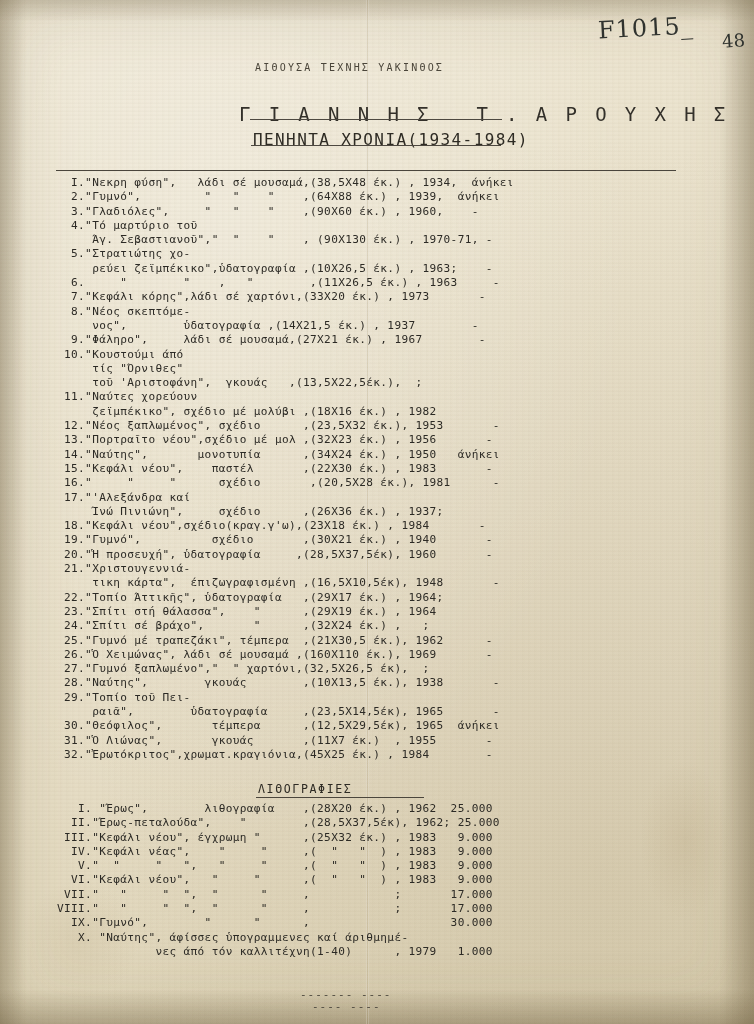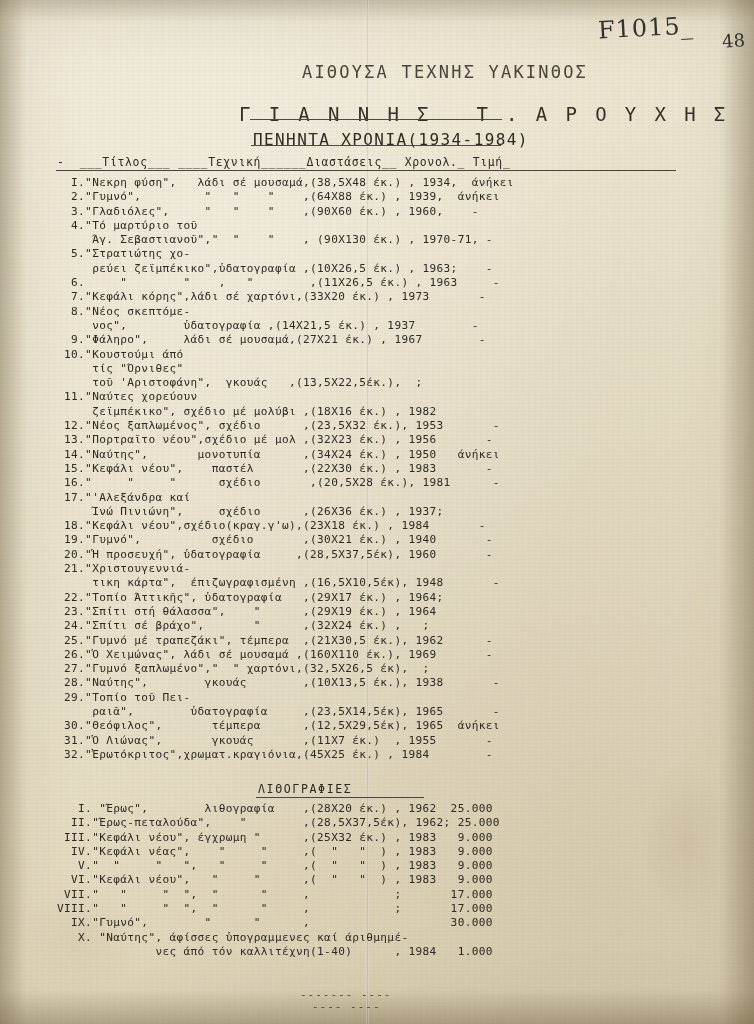--- a/index.html
+++ b/index.html
@@ -75,24 +75,23 @@
     font-family: "DejaVu Sans Mono", monospace;
     font-size: 11.2px;
     letter-spacing: 0.6px;
     white-space: pre;
     color: #2e2b24;
   }
 
   #gallery-line {
     top: 62px;
     left: 255px;
-    font-size: 17px;
+    font-size: 10px;
     letter-spacing: 2.2px;
     color: #4a453a;
-    margin-left: 47px;
   }
   #artist-line {
     top: 103px;
     left: 239px;
     font-size: 19px;
     letter-spacing: 3.4px;
     color: #33302a;
   }
   #artist-underline {
     position: absolute;
@@ -217,21 +216,20 @@
 
   <div class="hand" id="archive-mark">F1015_</div>
   <div class="hand" id="page-number">48</div>
 
   <div class="typed" id="gallery-line">ΑΙΘΟΥΣΑ ΤΕΧΝΗΣ ΥΑΚΙΝΘΟΣ</div>
   <div class="typed" id="artist-line">Γ Ι Α Ν Ν Η Σ   Τ . Α Ρ Ο Υ Χ Η Σ</div>
   <div id="artist-underline"></div>
   <div class="typed" id="subtitle-line">ΠΕΝΗΝΤΑ ΧΡΟΝΙΑ(1934-1984)</div>
   <div id="subtitle-underline"></div>
 
-  <div class="typed" id="col-headers">-  ___Τίτλος___ ____Τεχνική______Διαστάσεις__ Χρονολ._ Τιμή_</div>
   <div id="headers-underline"></div>
 
   <div id="rows">
       <div class="row">  Ι."Νεκρη φύση",   λάδι σέ μουσαμά,(38,5Χ48 έκ.) , 1934,  άνήκει</div>
       <div class="row">  2."Γυμνό",         "   "    "    ,(64Χ88 έκ.) , 1939,  άνήκει</div>
       <div class="row">  3."Γλαδιόλες",     "   "    "    ,(90Χ60 έκ.) , 1960,    -</div>
       <div class="row">  4."Τό μαρτύριο τοῦ</div>
       <div class="row">     Άγ. Σεβαστιανοῦ","  "    "    , (90Χ130 έκ.) , 1970-71, -</div>
       <div class="row">  5."Στρατιώτης χο-</div>
       <div class="row">     ρεύει ζεϊμπέκικο",ὑδατογραφία ,(10Χ26,5 έκ.) , 1963;    -</div>
@@ -278,18 +276,18 @@
       <div class="row">   Ι. "Έρως",        λιθογραφία    ,(28Χ20 έκ.) , 1962  25.000</div>
       <div class="row">  ΙΙ."Έρως-πεταλούδα",    "        ,(28,5Χ37,5έκ), 1962; 25.000</div>
       <div class="row"> ΙΙΙ."Κεφάλι νέου", έγχρωμη "      ,(25Χ32 έκ.) , 1983   9.000</div>
       <div class="row">  ΙV."Κεφάλι νέας",    "     "     ,(  "   "  ) , 1983   9.000</div>
       <div class="row">   V."  "     "   ",   "     "     ,(  "   "  ) , 1983   9.000</div>
       <div class="row">  VΙ."Κεφάλι νέου",   "     "      ,(  "   "  ) , 1983   9.000</div>
       <div class="row"> VΙΙ."   "     "  ",  "      "     ,            ;       17.000</div>
       <div class="row">VΙΙΙ."   "     "  ",  "      "     ,            ;       17.000</div>
       <div class="row">  ΙΧ."Γυμνό",        "      "      ,                    30.000</div>
       <div class="row">   Χ. "Ναύτης", άφίσσες ὑπογραμμενες καί άριθμημέ-</div>
-      <div class="row">              νες άπό τόν καλλιτέχνη(1-40)      , 1984   1.000</div>
+      <div class="row">              νες άπό τόν καλλιτέχνη(1-40)      , 1979   1.000</div>
     </div>
 
   <div id="footer-dashes">------- ----</div>
   <div id="footer-dashes2">---- ----</div>
 </div>
 
 </body></html>

